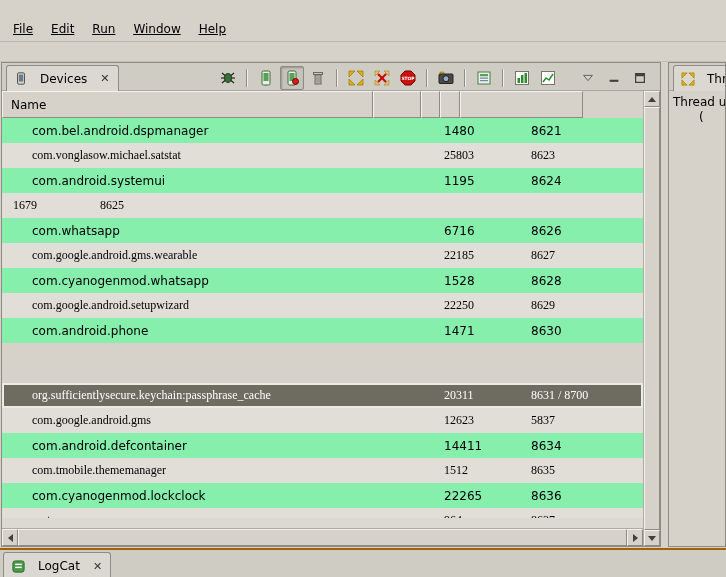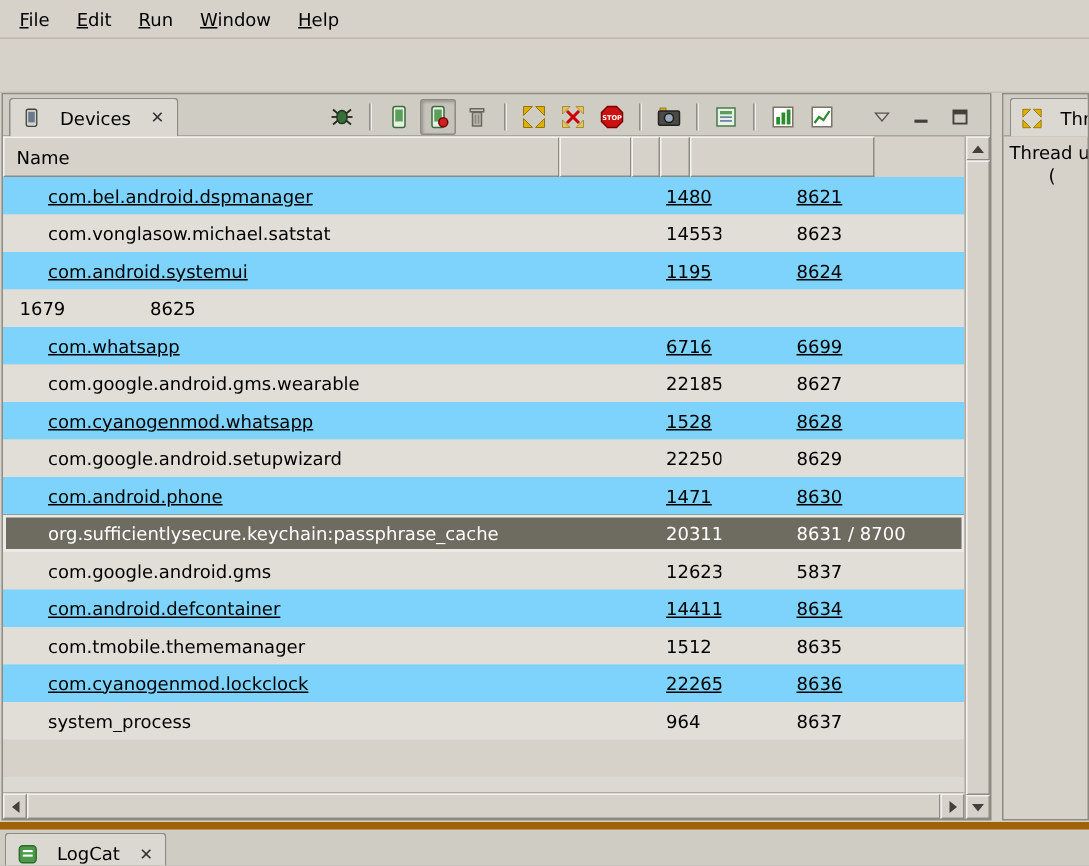--- a/index.html
+++ b/index.html
@@ -5,23 +5,24 @@
   * { margin:0; padding:0; box-sizing:border-box; }
   html,body { background:#b0ada5; }
   body { font-family:"DejaVu Sans","Liberation Sans",sans-serif; }
   .window {
     position:relative; width:726px; height:577px; overflow:hidden;
     background:#d6d2ca; color:#000; font-size:12px; cursor:default;
   }
 
   
   .menubar {
-    position:absolute; top:0; left:0; width:100%; height:26px;
+    position:absolute; top:16px; left:0; width:100%; height:26px;
     display:flex; align-items:center; padding-left:4px;
     border-bottom:1px solid #bab7af;
+    text-decoration:underline;
   }
   .menu-item { display:inline-block; padding:5px 9px; }
   .menu-item::first-letter { text-decoration:underline; }
 
   
   .toolbar-space {
     position:absolute; top:27px; left:0; width:100%; height:35px;
     border-bottom:1px solid #c2bfb7;
   }
 
@@ -62,25 +63,26 @@
   .table-head {
     position:absolute; top:28px; left:0; width:641px; height:27px; display:flex;
   }
   .hcell {
     height:27px; background:#d6d2ca; padding:6px 0 0 8px; overflow:hidden; white-space:nowrap;
     border-top:1px solid #f4f3f0; border-left:1px solid #f4f3f0;
     border-right:1px solid #8e8c82; border-bottom:1px solid #8e8c82;
   }
   .table-body { position:absolute; top:55px; left:0; width:641px; height:400px; overflow:hidden; }
   .trow { display:flex; width:641px; height:25px; align-items:center; }
-  .trow.stripe-a { background:#7dd3fc;text-decoration:underline; }
-  .trow.stripe-b { background:#e1ded7; }
+  .trow.stripe-a { background:#86efac; }
+  .trow.stripe-b { background:#e1ded7;font-family:Liberation Serif, serif; }
   .trow.selected {
     background:#6e6b60; color:#ffffff;
     box-shadow:inset 0 0 0 2px #eceae4;
+    margin-top:40px;
   }
   .cell { overflow:hidden; white-space:nowrap; }
   .cell.name { width:431px; padding-left:30px; }
   .cell.pid  { width:48px;  padding-left:11px; }
   .cell.c3   { width:19px; }
   .cell.c4   { width:20px; }
   .cell.port { width:123px; padding-left:11px; }
   .table-filler { position:absolute; top:455px; left:0; width:641px; height:10px; background:#dcd9d2; }
 
   
@@ -111,21 +113,21 @@
   .arr.left  { border-top:4px solid transparent; border-bottom:4px solid transparent; border-right:5px solid #41403b; }
   .arr.right { border-top:4px solid transparent; border-bottom:4px solid transparent; border-left:5px solid #41403b; }
 
   
   .threads-msg { position:absolute; top:32px; left:4px; width:120px; line-height:15px; font-size:12px; }
   .threads-msg .l2 { padding-left:26px; }
 
   
   .bottom-bar {
     position:absolute; bottom:0; left:0; width:100%; height:29px;
-    background:#cfccc4; border-top:5px solid #a16207;text-align:right;
+    background:#cfccc4; border-top:2px solid #a16207;text-align:right;
   }
   .bottom-bar .tab { top:2px; left:3px; height:27px; border-radius:3px 3px 0 0; }
 
   .icon { display:flex; align-items:center; justify-content:center; }
 </style>
 </head>
 <body>
 
 <div class="window">
 
@@ -321,21 +323,21 @@
   <div class="trow stripe-a">
     <div class="cell name">com.bel.android.dspmanager</div>
     <div class="cell pid">1480</div>
     <div class="cell c3"></div>
     <div class="cell c4"></div>
     <div class="cell port">8621</div>
   </div>
 
   <div class="trow stripe-b">
     <div class="cell name">com.vonglasow.michael.satstat</div>
-    <div class="cell pid">14553</div>
+    <div class="cell pid">25803</div>
     <div class="cell c3"></div>
     <div class="cell c4"></div>
     <div class="cell port">8623</div>
   </div>
 
   <div class="trow stripe-a">
     <div class="cell name">com.android.systemui</div>
     <div class="cell pid">1195</div>
     <div class="cell c3"></div>
     <div class="cell c4"></div>
@@ -347,21 +349,21 @@
     <div class="cell c3"></div>
     <div class="cell c4"></div>
     <div class="cell port">8625</div>
   </div>
 
   <div class="trow stripe-a">
     <div class="cell name">com.whatsapp</div>
     <div class="cell pid">6716</div>
     <div class="cell c3"></div>
     <div class="cell c4"></div>
-    <div class="cell port">6699</div>
+    <div class="cell port">8626</div>
   </div>
 
   <div class="trow stripe-b">
     <div class="cell name">com.google.android.gms.wearable</div>
     <div class="cell pid">22185</div>
     <div class="cell c3"></div>
     <div class="cell c4"></div>
     <div class="cell port">8627</div>
   </div>
 

